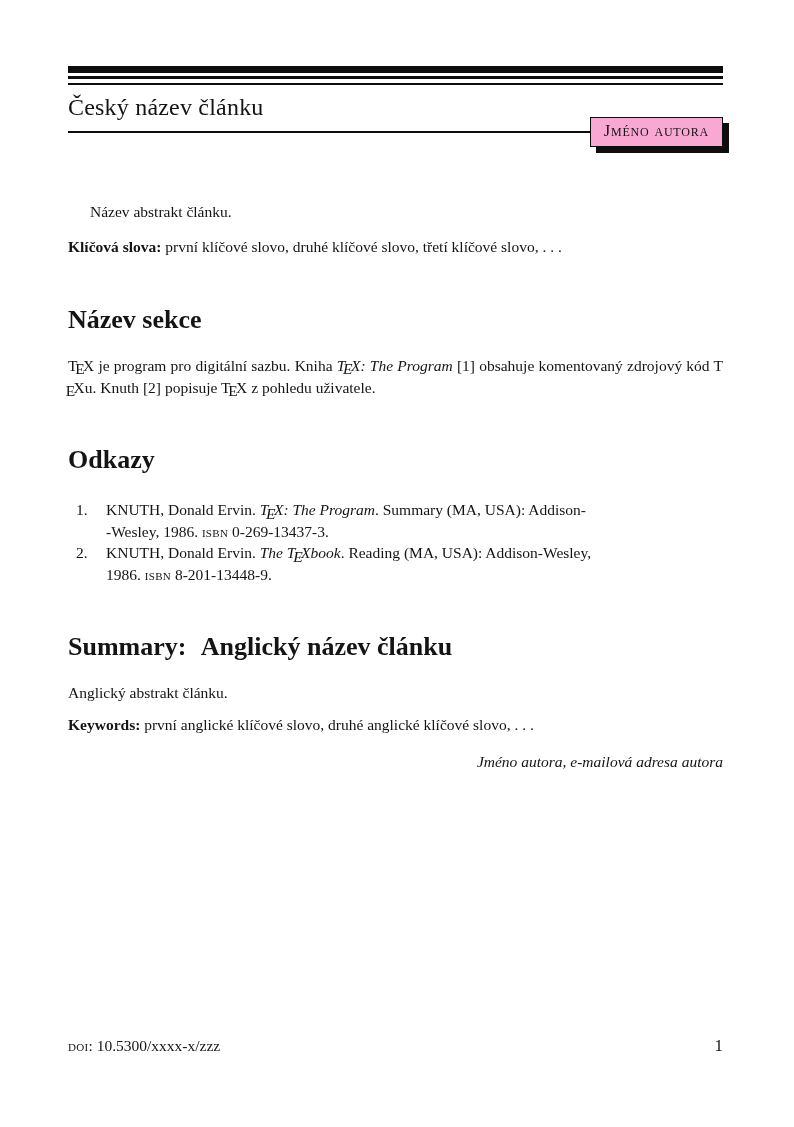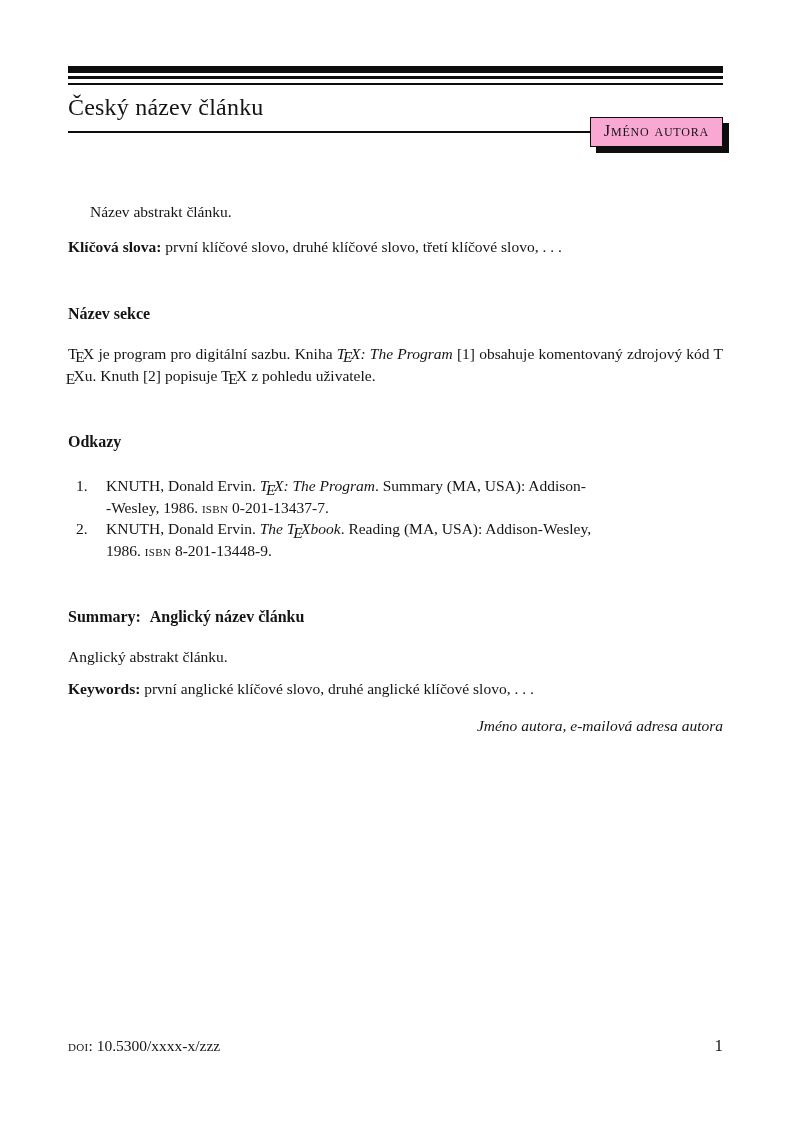--- a/index.html
+++ b/index.html
@@ -64,21 +64,21 @@
   .body-text { font-size: 15.5px; line-height: 21.5px; }
   .abstract-par { margin-top: 54px; text-indent: 22px; }
   .kw-line { margin-top: 14px; }
   .bf { font-weight: bold; }
   .it { font-style: italic; }
   .sc { font-variant: small-caps; text-transform: lowercase; letter-spacing: 0.3px; }
   .justified { text-align: justify; }
 
   .section-heading {
     margin-top: 46px;
-    font-size: 16px;
+    font-size: 26px;
     font-weight: bold;
     line-height: 1.2;
   }
   .section-par { margin-top: 20px; }
   .heading-gap { margin-left: 0.55em; }
 
   
   .ref-list { margin-top: 24px; }
   .ref-item {
     display: grid;
@@ -147,21 +147,21 @@
 
     <div class="section-heading">Název sekce</div>
 
     <div class="body-text section-par justified"><span>T<span class="texE">E</span>X</span><span> je program pro digitální sazbu. Kniha </span><span class="it">T<span class="texE">E</span>X</span><span class="it">: The Program</span><span> [1] obsahuje komentovaný zdrojový kód </span><span>T<span class="texE">E</span>X</span><span>u. Knuth [2] popisuje </span><span>T<span class="texE">E</span>X</span><span> z pohledu uživatele.</span></div>
 
     <div class="section-heading">Odkazy</div>
 
     <div class="body-text ref-list">
       <div class="ref-item">
         <div class="ref-number">1.</div>
-        <div class="ref-text justified"><span>KNUTH, Donald Ervin. </span><span class="it">T<span class="texE">E</span>X</span><span class="it">: The Program</span><span>. Summary (MA, USA): Addison-</span><br><span>-Wesley, 1986. </span><span class="sc">ISBN</span><span> 0-201-13437-7.</span></div>
+        <div class="ref-text justified"><span>KNUTH, Donald Ervin. </span><span class="it">T<span class="texE">E</span>X</span><span class="it">: The Program</span><span>. Summary (MA, USA): Addison-</span><br><span>-Wesley, 1986. </span><span class="sc">ISBN</span><span> 0-269-13437-3.</span></div>
       </div>
       <div class="ref-item">
         <div class="ref-number">2.</div>
         <div class="ref-text justified"><span>KNUTH, Donald Ervin. </span><span class="it">The </span><span class="it">T<span class="texE">E</span>X</span><span class="it">book</span><span>. Reading (MA, USA): Addison-Wesley,</span><br><span>1986. </span><span class="sc">ISBN</span><span> 8-201-13448-9.</span></div>
       </div>
     </div>
 
     <div class="section-heading">
       <span>Summary:</span><span class="heading-gap">Anglický název článku</span>
     </div>

